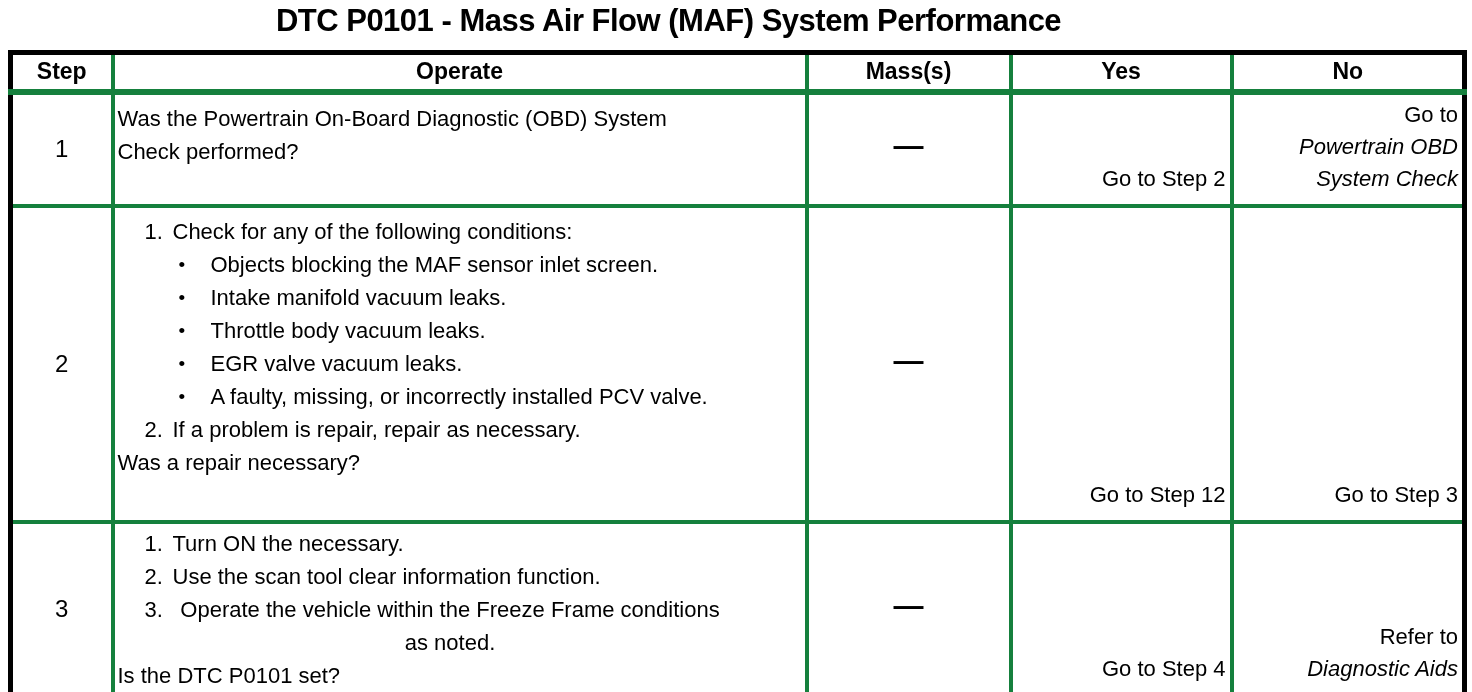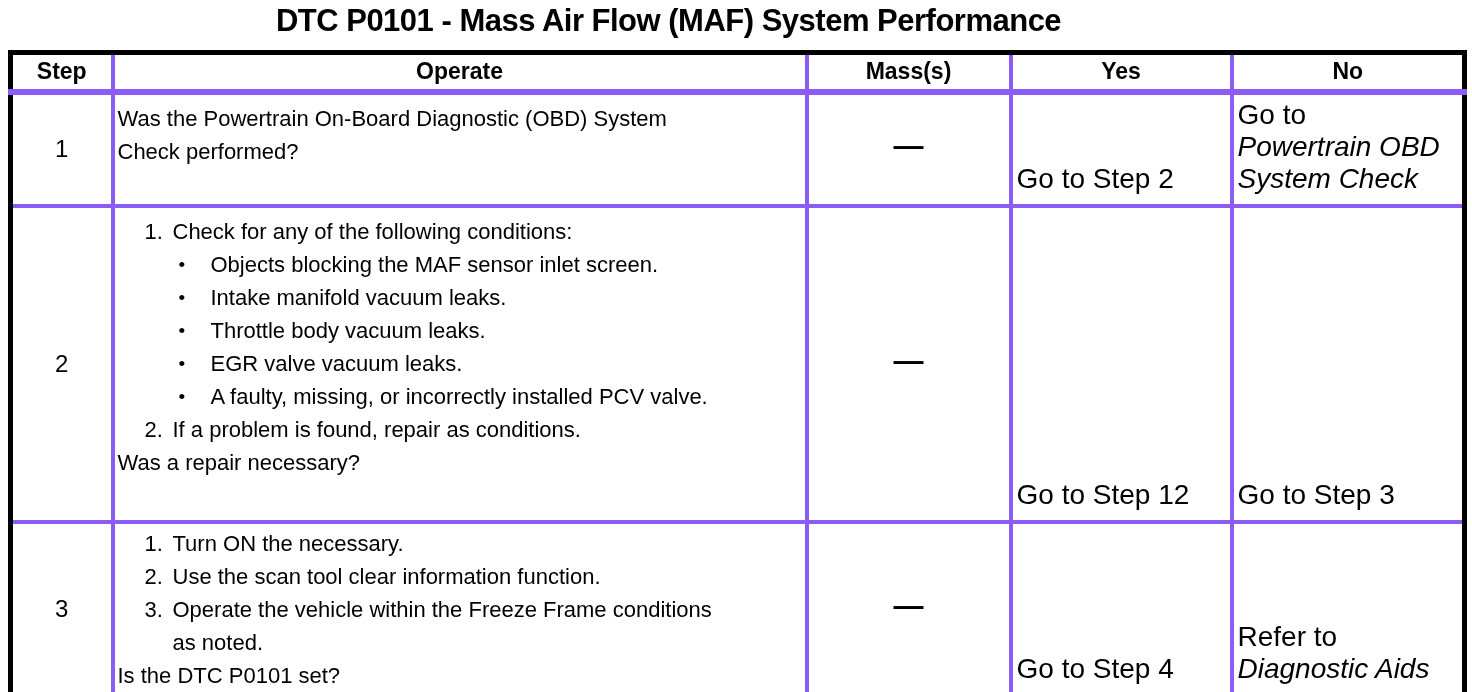--- a/index.html
+++ b/index.html
@@ -22,21 +22,21 @@
 
   table.diag {
     border-collapse: collapse;
     table-layout: fixed;
     width: 1454px;
     margin: 11px 0 0 8px;
     border: 5px solid #000;
     border-bottom-width: 9px;
   }
   .diag th, .diag td {
-    border: 4px solid #8b5cf6;
+    border: 4px solid #15803d;
     overflow: hidden;
     margin-top: 32px;
   }
   .diag th {
     height: 39px;
     font-size: 23px;
     font-weight: bold;
     text-align: center;
     vertical-align: middle;
     border-bottom-width: 6px;
@@ -52,37 +52,37 @@
   }
   td.action-cell {
     vertical-align: top;
     font-size: 22px;
     line-height: 33px;
     padding: 7px 8px 2px 3px;
   }
   td.action-cell.r3pad { padding-top: 3px; }
   .numline { display: flex; margin-left: 27px; }
   .numline .num { width: 28px; flex: none; }
-  .numline .txt { max-width: 555px; }
+  .numline .txt { max-width: 555px; text-align: center; }
   .bullet { display: flex; margin-left: 61px; }
   .bullet .dot { width: 32px; flex: none; font-size: 19px; }
   .bullet .btxt { max-width: 545px; }
   .q { max-width: 560px; }
 
   td.value-cell {
     text-align: center;
     vertical-align: middle;
     font-size: 30px;
     font-weight: bold;
     padding-bottom: 6px;
   }
   td.yn-cell {
     vertical-align: bottom;
-    text-align: left;
-    font-size: 28px;
+    text-align: right;
+    font-size: 22px;
     line-height: 32px;
     padding: 4px 4px 9px 4px;
   }
   td.yn-cell em { font-style: italic; }
 </style>
 </head>
 <body>
 
 <div class="page">
 
@@ -145,21 +145,21 @@
         <div class="bullet">
           <span class="dot">•</span>
           <span class="btxt">EGR valve vacuum leaks.</span>
         </div>
         <div class="bullet">
           <span class="dot">•</span>
           <span class="btxt">A faulty, missing, or incorrectly installed PCV valve.</span>
         </div>
         <div class="numline">
           <span class="num">2.</span>
-          <span class="txt">If a problem is found, repair as conditions.</span>
+          <span class="txt">If a problem is repair, repair as necessary.</span>
         </div>
         <div class="q">Was a repair necessary?</div>
       </td>
       <td class="value-cell">—</td>
       <td class="yn-cell">
         <div>Go to Step 12</div>
       </td>
       <td class="yn-cell">
         <div>Go to Step 3</div>
       </td>

